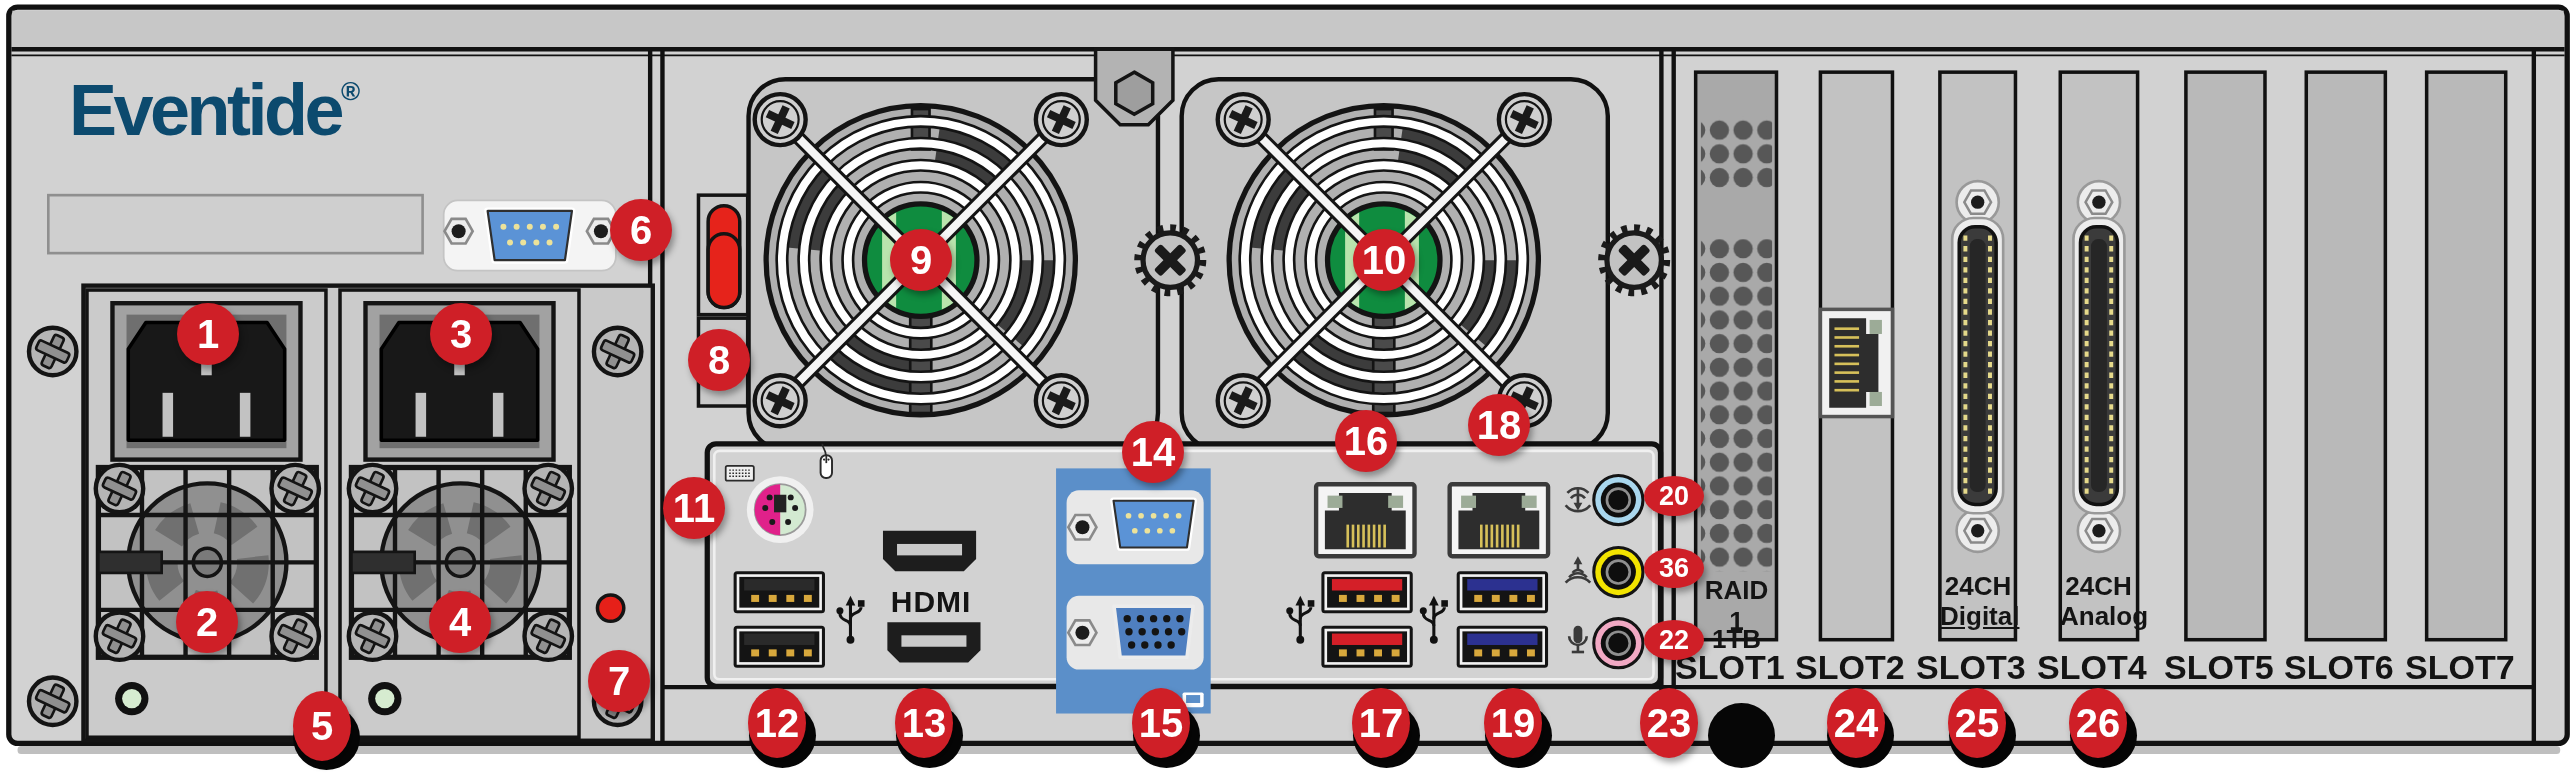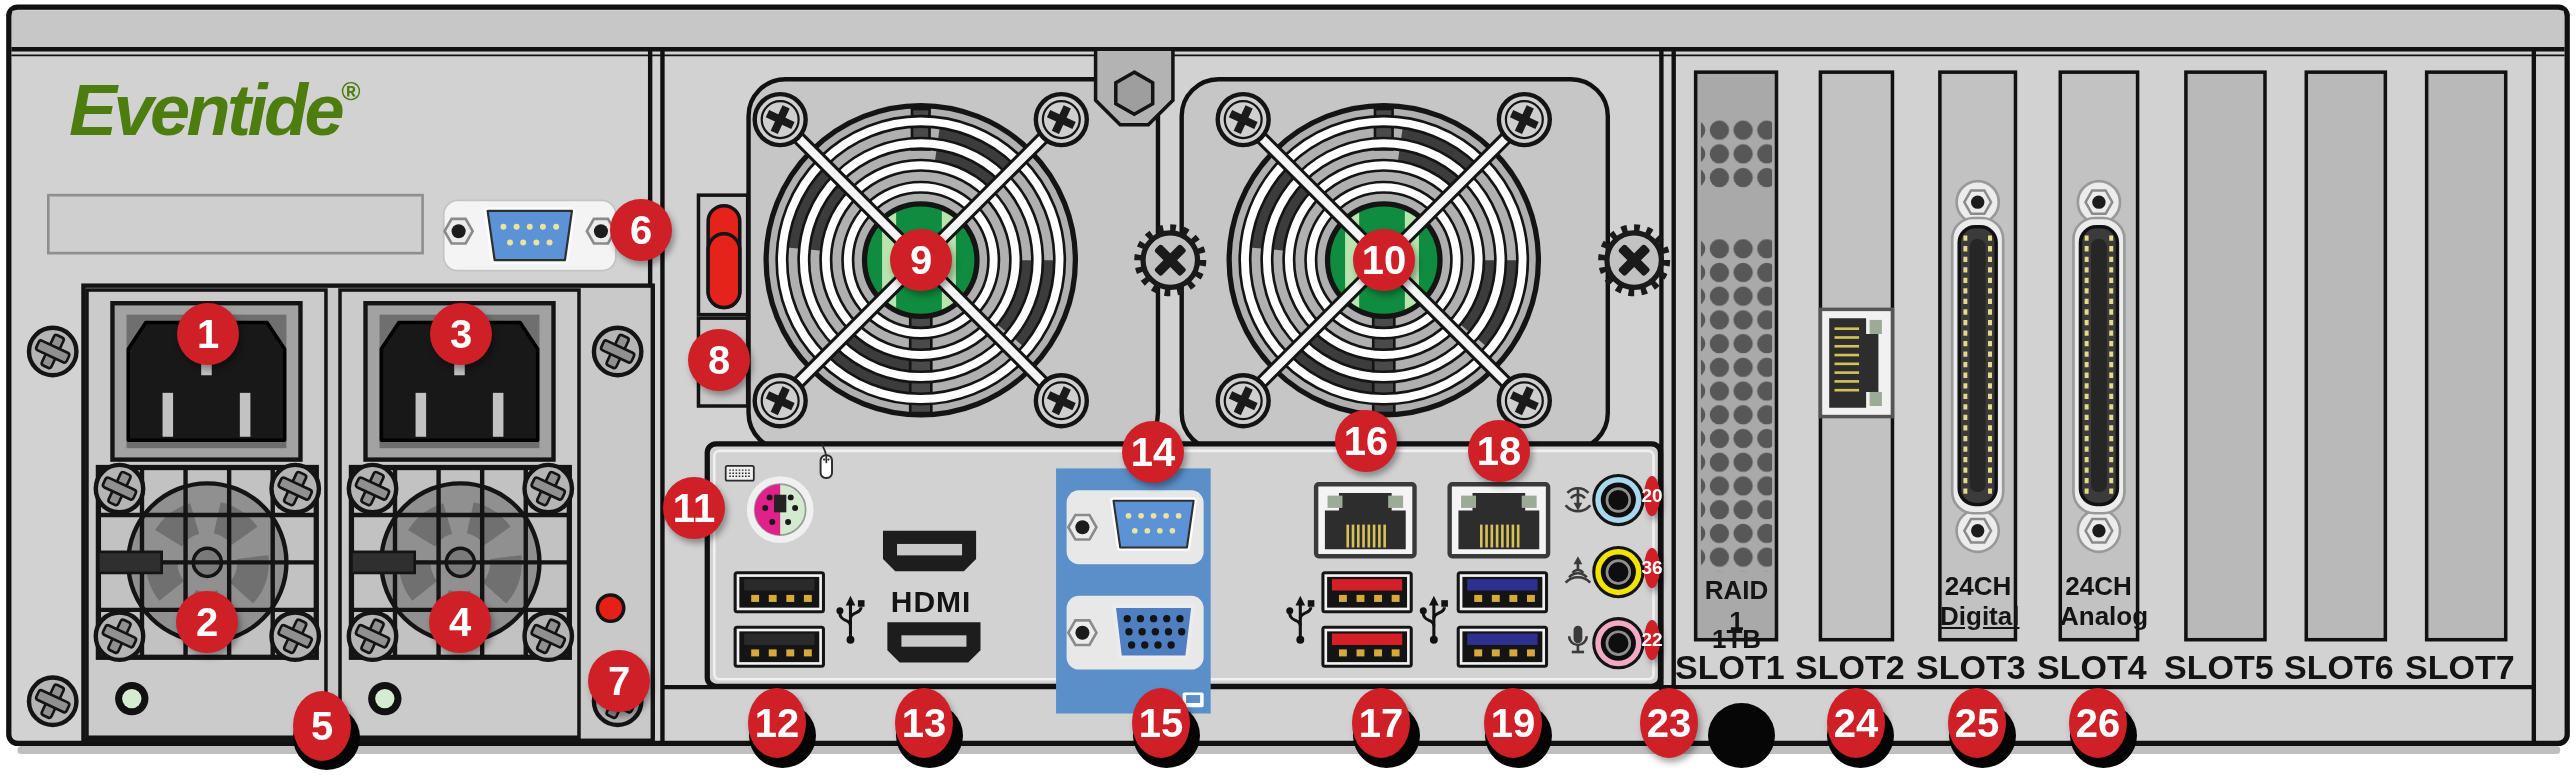--- a/index.html
+++ b/index.html
@@ -1,30 +1,30 @@
 <!DOCTYPE html>
 <html style="font-size:14px"><head>
 <meta charset="utf-8">
 <style>
   html,body{margin:0;padding:0;background:#ffffff;}
   #stage{position:relative;width:2576px;height:776px;background:#ffffff;overflow:hidden;
          font-family:"Liberation Sans", sans-serif;}
   #stage svg.main{position:absolute;left:0;top:0;z-index:10;}
   .txt{position:absolute;z-index:30;color:#141414;}
-  .logo{font-weight:bold;font-size:72px;letter-spacing:-3.5px;color:#4d7c0f;line-height:1;font-style:italic;}
+  .logo{font-weight:bold;font-size:72px;letter-spacing:-3.5px;color:#0c4a6e;line-height:1;}
   .logo .mark{font-size:26px;vertical-align:35px;letter-spacing:0;}
   .slot-label{width:123px;font-size:34px;font-weight:600;}
   .card-text{text-align:center;font-size:26px;font-weight:600;}
   .hdmi-text{width:114px;text-align:center;font-size:30px;font-weight:600;letter-spacing:0.9px;}
   .co,.co-b,.co-s{position:absolute;z-index:50;display:flex;align-items:center;justify-content:center;
       background:#cf1f27;color:#ffffff;font-weight:bold;border-radius:50%;
       box-shadow:2.6px 4.4px 6.2px rgba(0,0,0,0.35);}
   .co{width:62px;height:62px;font-size:40px;}
   .co-b{width:58px;height:70px;font-size:40px;}
-  .co-s{width:16px;height:40px;font-size:19px;}
+  .co-s{width:60px;height:40px;font-size:27px;}
   .blob{position:absolute;z-index:40;background:#060606;border-radius:50%;width:67px;height:65px;}
 </style>
 </head>
 <body>
 
 <div id="stage">
 
 <svg class="main" width="2576" height="776" viewBox="0 0 2932 883">
   <defs>
     <clipPath id="hubclip">
@@ -465,21 +465,21 @@
 <div class="co" style="left:688px;top:329px;">8</div>
 <div class="co" style="left:890px;top:229px;">9</div>
 <div class="co" style="left:1353px;top:229px;">10</div>
 <div class="co" style="left:663px;top:477px;">11</div>
 <div class="co-b" style="left:748px;top:688px;">12</div>
 <div class="co-b" style="left:895px;top:688px;">13</div>
 <div class="co" style="left:1122px;top:421px;">14</div>
 <div class="co-b" style="left:1132px;top:688px;">15</div>
 <div class="co" style="left:1335px;top:410px;">16</div>
 <div class="co-b" style="left:1352px;top:688px;">17</div>
-<div class="co" style="left:1468px;top:420px;">18</div>
+<div class="co" style="left:1468px;top:394px;">18</div>
 <div class="co-b" style="left:1484px;top:688px;">19</div>
 <div class="co-s" style="left:1644px;top:476px;">20</div>
 <div class="co-s" style="left:1644px;top:548px;">36</div>
 <div class="co-s" style="left:1644px;top:620px;">22</div>
 <div class="co-b" style="left:1640px;top:688px;">23</div>
 <div class="co-b" style="left:1827px;top:688px;">24</div>
 <div class="co-b" style="left:1948px;top:688px;">25</div>
 <div class="co-b" style="left:2069px;top:688px;">26</div>
 
 </div>

